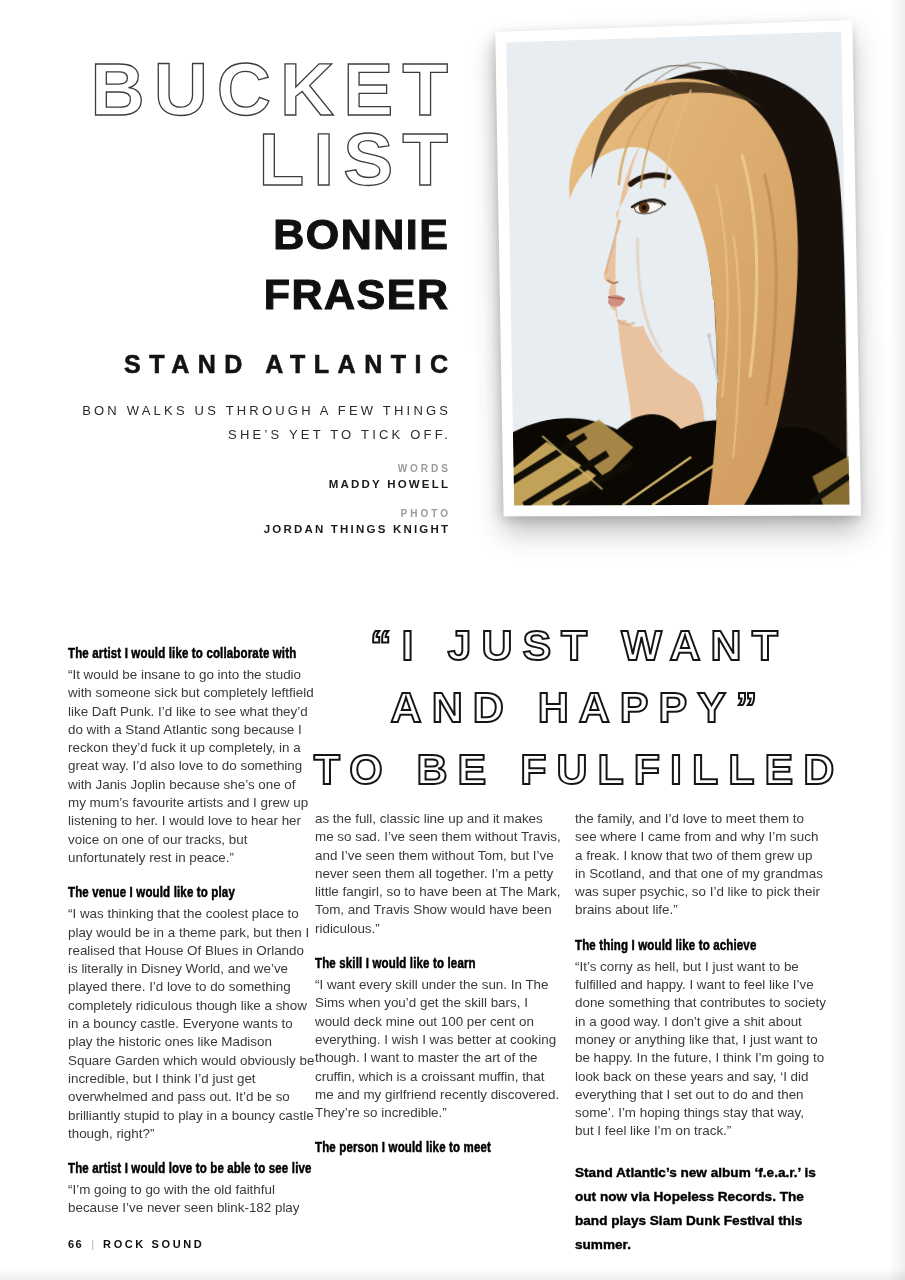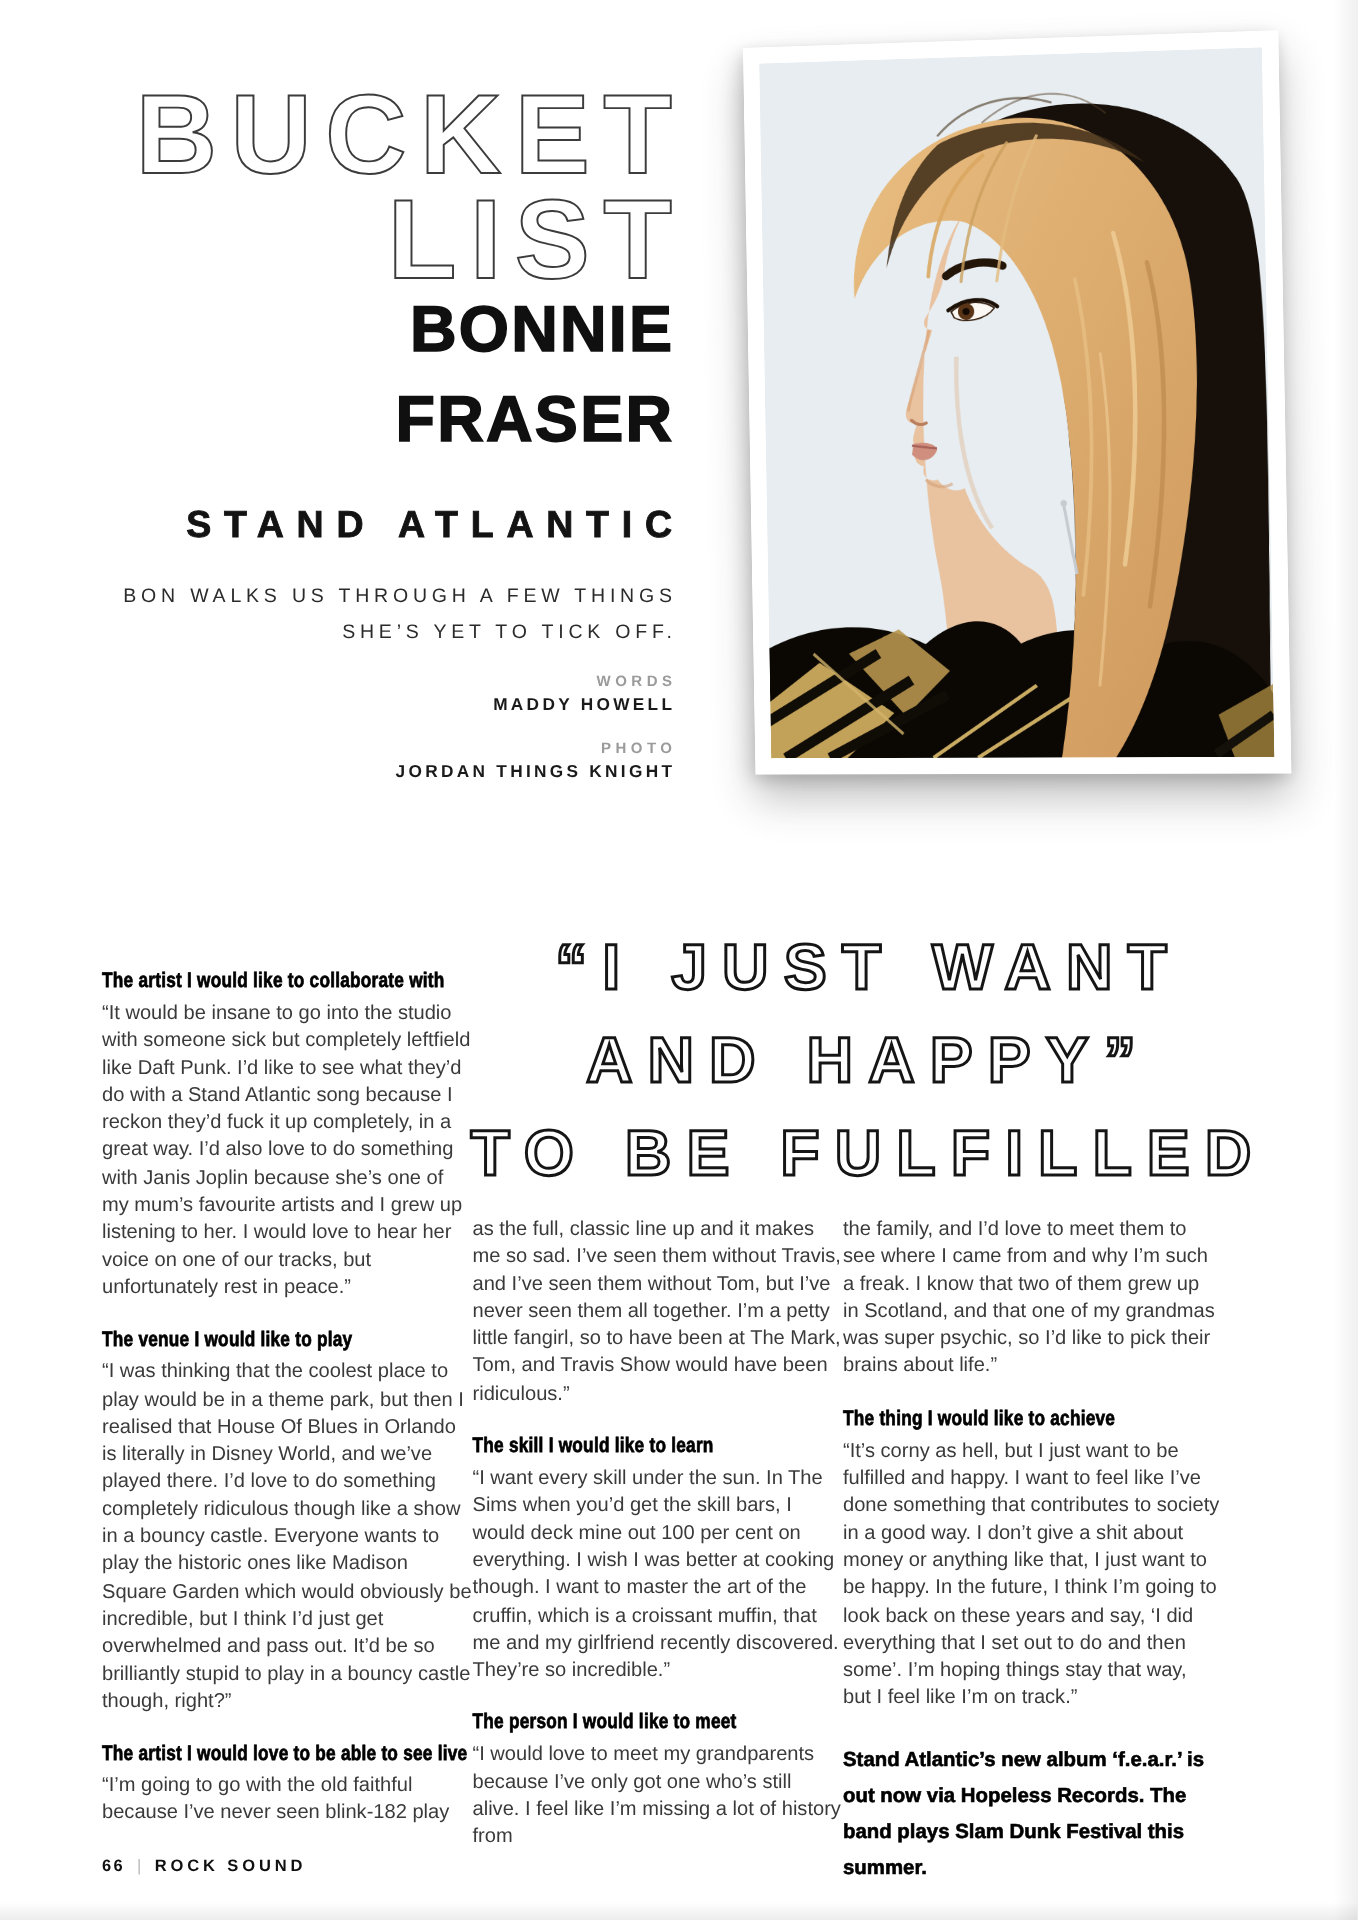--- a/index.html
+++ b/index.html
@@ -17,21 +17,21 @@
     position:absolute; left:65px; top:54px; width:383px;
     text-align:right;
   }
   .outline-title {
     font-weight:bold; font-size:75px; line-height:70px;
     letter-spacing:9px; margin-right:-9px;
     color:transparent; -webkit-text-stroke:1.3px #3c3c3c;
     white-space:nowrap;
   }
   .artist-name {
-    margin-top:2px;
+    margin-top:16px;
     font-weight:bold; font-size:43px; line-height:48px;
     letter-spacing:1.5px; margin-right:-1.5px;
     color:#101010; -webkit-text-stroke:1.1px #101010;
   }
   .band-name {
     margin-top:33px;
     font-weight:bold; font-size:25px; line-height:26px;
     letter-spacing:8.5px; margin-right:-8.5px;
     color:#131313; -webkit-text-stroke:0.6px #131313;
     white-space:nowrap;
@@ -70,21 +70,21 @@
   .pq-line span {
     white-space:nowrap;
     font-weight:bold; font-size:43px;
     letter-spacing:10px; word-spacing:2px; margin-right:-10px;
     color:transparent; -webkit-text-stroke:2px #151515;
   }
   .cols { display:flex; }
   .col { width:247px; }
   .col--1 { padding-top:37px; }
   .col--2, .col--3 { padding-top:202px; }
-  .col--3 { width:251px; }
+  .col--3 { width:251px;margin-left:13px; }
 
   .sec-h {
     font-weight:bold; font-size:14px; line-height:17px;
     color:#000; -webkit-text-stroke:0.5px #000;
     letter-spacing:0.2px;
     transform:scaleX(0.82); transform-origin:0 50%; width:122%;
     margin:17px 0 4px 0;
   }
   .sec-h.first { margin-top:0; }
   .sec-p {
@@ -238,21 +238,20 @@
     </div>
 
     <div class="col col--2">
       <p class="sec-p">as the full, classic line up and it makes me so sad. I’ve seen them without Travis, and I’ve seen them without Tom, but I’ve never seen them all together. I’m a petty little fangirl, so to have been at The Mark, Tom, and Travis Show would have been ridiculous.”</p>
       <section>
         <h3 class="sec-h">The skill I would like to learn</h3>
         <p class="sec-p">“I want every skill under the sun. In The Sims when you’d get the skill bars, I would deck mine out 100 per cent on everything. I wish I was better at cooking though. I want to master the art of the cruffin, which is a croissant muffin, that me and my girlfriend recently discovered. They’re so incredible.”</p>
       </section>
       <section>
         <h3 class="sec-h">The person I would like to meet</h3>
-        <p class="sec-p">“I would love to meet my grandparents because I’ve only got one who’s still alive. I feel like I’m missing a lot of history from</p>
       </section>
     </div>
 
     <div class="col col--3">
       <p class="sec-p">the family, and I’d love to meet them to see where I came from and why I’m such a freak. I know that two of them grew up in Scotland, and that one of my grandmas was super psychic, so I’d like to pick their brains about life.”</p>
       <section>
         <h3 class="sec-h">The thing I would like to achieve</h3>
         <p class="sec-p">“It’s corny as hell, but I just want to be fulfilled and happy. I want to feel like I’ve done something that contributes to society in a good way. I don’t give a shit about money or anything like that, I just want to be happy. In the future, I think I’m going to look back on these years and say, ‘I did everything that I set out to do and then some’. I’m hoping things stay that way, but I feel like I’m on track.”</p>
       </section>
       <p class="outro">Stand Atlantic’s new album ‘f.e.a.r.’ is out now via Hopeless Records. The band plays Slam Dunk Festival this summer.</p>

